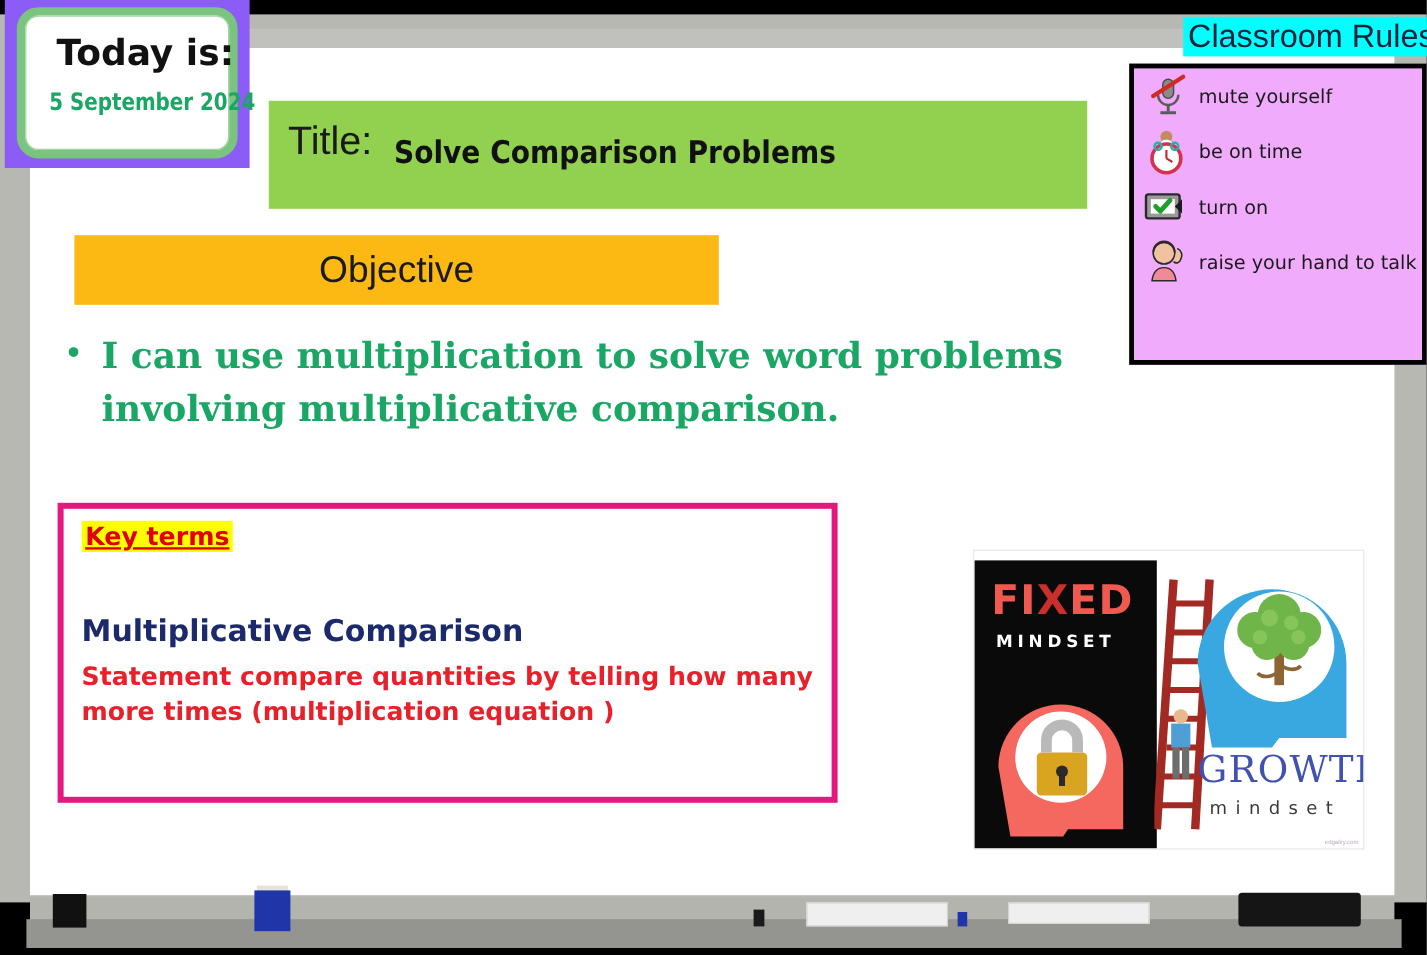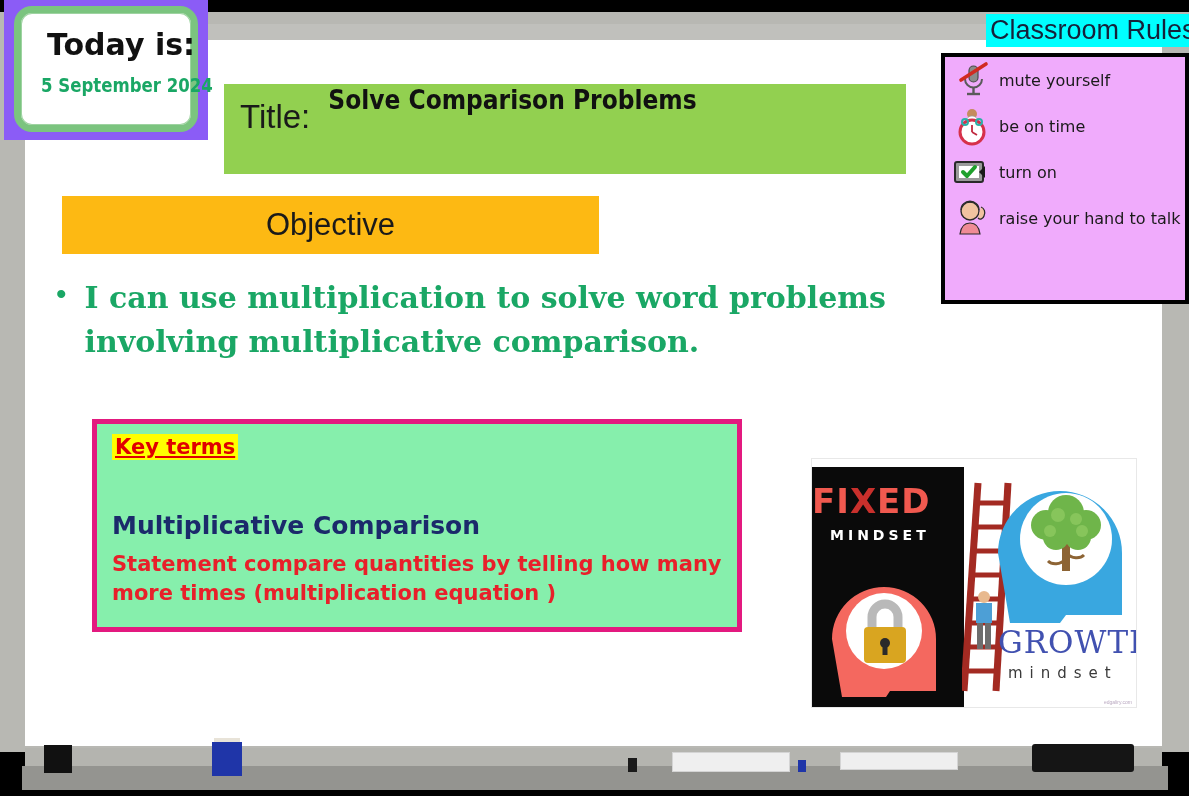--- a/index.html
+++ b/index.html
@@ -91,20 +91,21 @@
     transform-origin: left center;
   }
 
   
   #title-bar {
     position: absolute;
     left: 224px; top: 84px;
     width: 682px; height: 90px;
     background: #92d050;
     display: flex;
+    align-items: center;
     padding-left: 16px;
   }
   #title-prefix {
     font-size: 33px;
     color: #1a1a1a;
     font-family: "Liberation Sans", sans-serif;
     margin-right: 18px;
     align-self: flex-start;
     margin-top: 14px;
     white-space: nowrap;
@@ -152,24 +153,23 @@
     font-weight: bold;
     font-size: 30px;
     color: #1aa765;
     line-height: 1.48;
   }
 
   
   #key-terms-box {
     position: absolute;
     left: 48px; top: 419px;
-    width: 650px; height: 213px;
+    width: 650px; height: 250px;
     border: 5px solid #e3197f;
-    background: #86efac;
-    margin-left: 44px;
+    background: #ffffff;
   }
   #key-terms-heading {
     position: absolute;
     left: 15px; top: 10px;
     background: #ffff00;
     color: #e00000;
     font-family: "DejaVu Sans", sans-serif;
     font-weight: bold;
     font-size: 21px;
     text-decoration: underline;
@@ -240,21 +240,21 @@
     border: 1px solid #e8e8e8;
     overflow: hidden;
   }
   #fixed-panel {
     position: absolute;
     left: 0; top: 8px;
     width: 152px; height: 240px;
     background: #0a0a0a;
   }
   #fixed-word {
-    position: absolute; left: 0; top: 22px;
+    position: absolute; left: 14px; top: 22px;
     font-family: "DejaVu Sans", sans-serif;
     font-weight: bold; font-size: 34px;
     letter-spacing: 1px;
     color: #f0594f;
   }
   #fixed-word .xl { color: #c9302c; }
   #fixed-sub {
     position: absolute; left: 18px; top: 68px;
     font-family: "DejaVu Sans", sans-serif;
     font-weight: bold; font-size: 14px;

